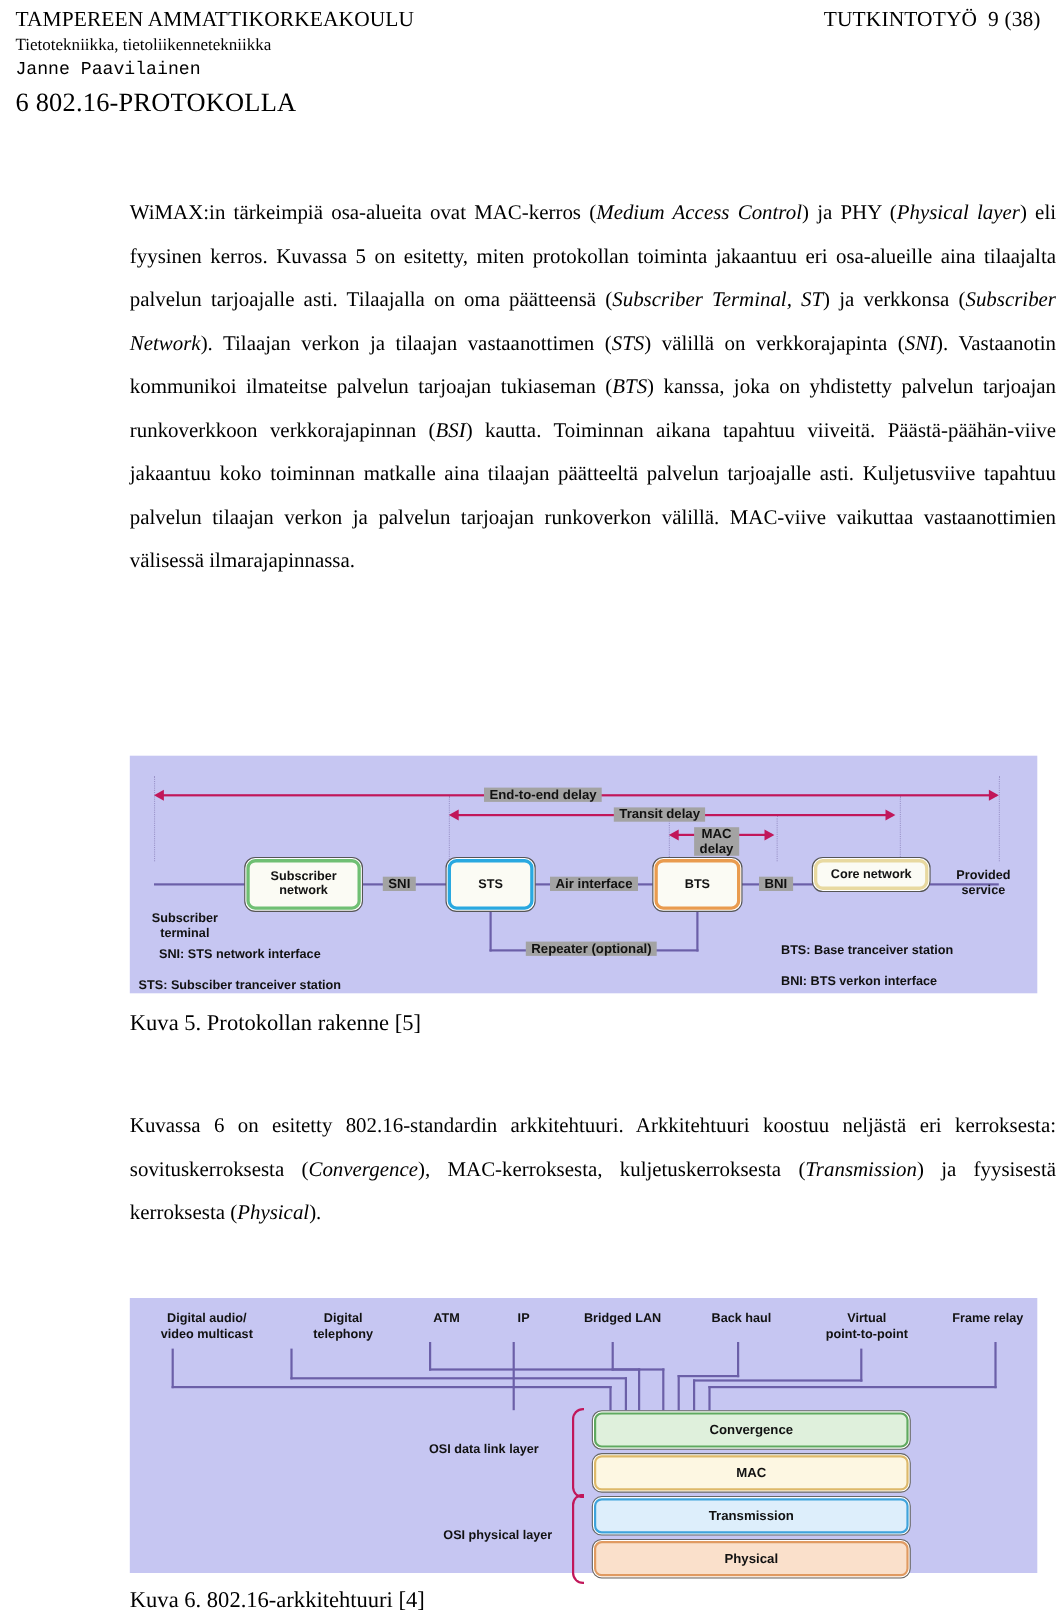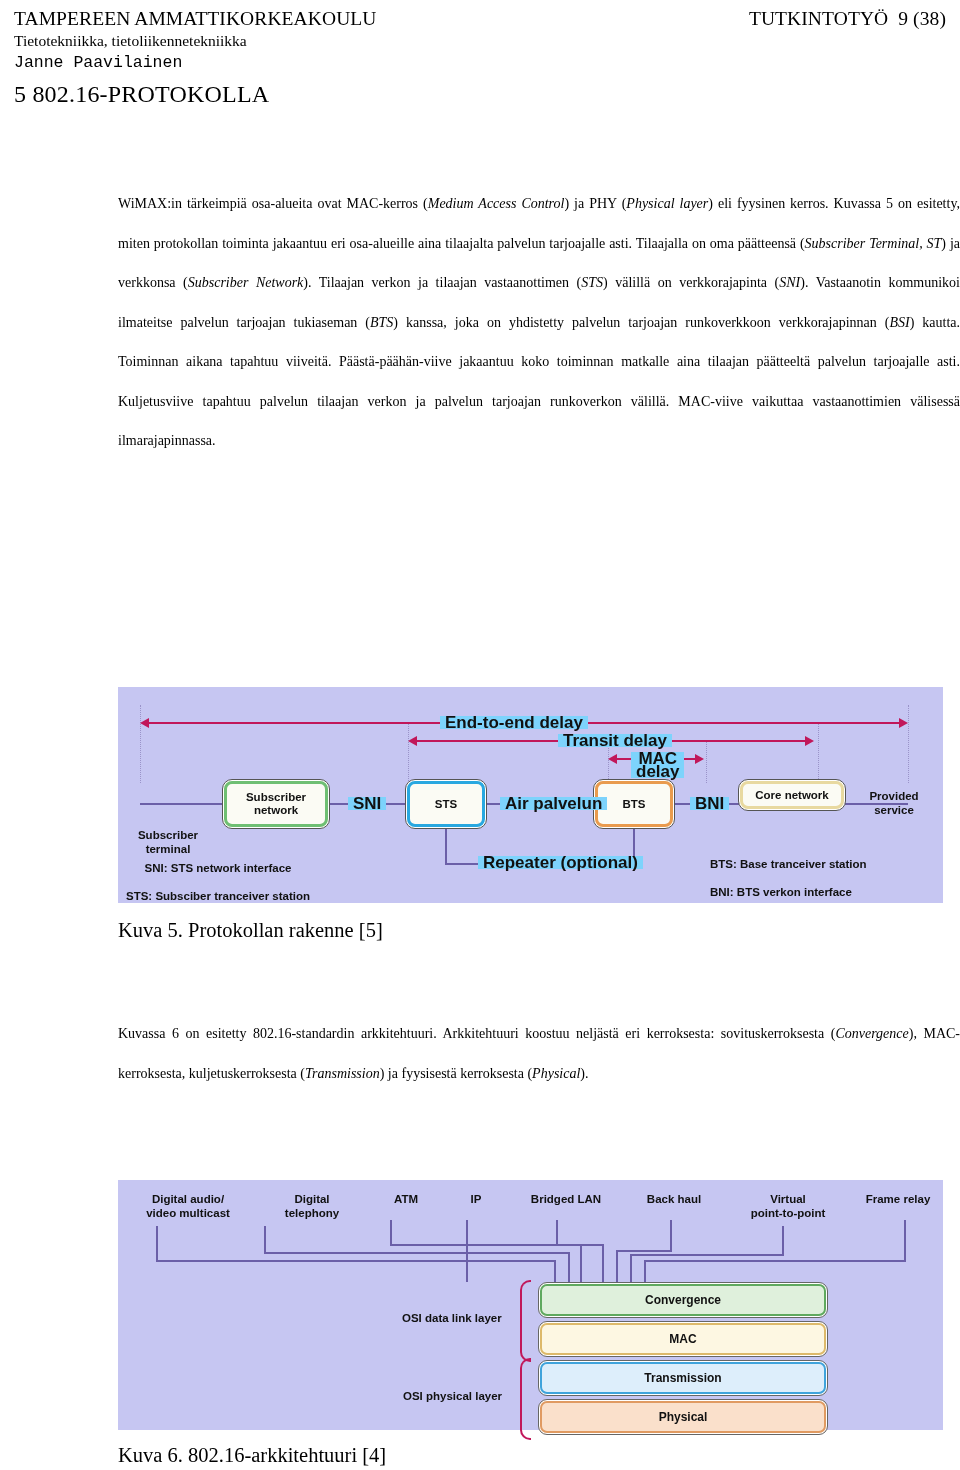--- a/index.html
+++ b/index.html
@@ -50,22 +50,22 @@
   }
 
   
   .content {
     position: absolute;
     left: 118px;
     top: 170px;
     width: 842px;
   }
   p.para {
-    margin: 14px 0 0 0;
-    font-size: 14px;
+    margin: 4px 0 0 0;
+    font-size: 19px;
     line-height: 39.5px;
     text-align: justify;
     text-justify: inter-word;
   }
 
   .fig-caption {
     font-size: 20.5px;
     line-height: 30px;
     margin: 0;
   }
@@ -149,24 +149,24 @@
     border-top: 5px solid transparent;
     border-bottom: 5px solid transparent;
   }
   .arrowhead.l { border-right: 9px solid #c1175a; }
   .arrowhead.r { border-left: 9px solid #c1175a; }
 
   .arrowlabel {
     position: absolute;
     font-family: "Liberation Sans", "DejaVu Sans", sans-serif;
     font-weight: bold;
-    font-size: 17px;
+    font-size: 12px;
     line-height: 13px;
     color: #111111;
-    background: #7dd3fc;
+    background: #a3a3a3;
     padding: 0 5px;
     text-align: center;
     white-space: pre-line;
   }
 
   
   .layer {
     position: absolute;
     left: 420px;
     width: 290px;
@@ -219,21 +219,21 @@
 
 <div class="page-header">
   <div class="hdr-row-1">
     <span class="hdr-org">TAMPEREEN AMMATTIKORKEAKOULU</span>
     <span class="hdr-right">
       <span class="doc-type">TUTKINTOTYÖ</span><span>9 (38)</span>
     </span>
   </div>
   <div class="hdr-row-2">Tietotekniikka, tietoliikennetekniikka</div>
   <div class="hdr-row-3">Janne Paavilainen</div>
-  <div class="chapter-title">5 802.16-PROTOKOLLA</div>
+  <div class="chapter-title">6 802.16-PROTOKOLLA</div>
 </div>
 
 <div class="content">
   <p class="para">WiMAX:in tärkeimpiä osa-alueita ovat MAC-kerros (<i>Medium Access Control</i>) ja PHY (<i>Physical layer</i>) eli fyysinen kerros. Kuvassa 5 on esitetty, miten protokollan toiminta jakaantuu eri osa-alueille aina tilaajalta palvelun tarjoajalle asti. Tilaajalla on oma päätteensä (<i>Subscriber Terminal, ST</i>) ja verkkonsa (<i>Subscriber Network</i>). Tilaajan verkon ja tilaajan vastaanottimen (<i>STS</i>) välillä on verkkorajapinta (<i>SNI</i>). Vastaanotin kommunikoi ilmateitse palvelun tarjoajan tukiaseman (<i>BTS</i>) kanssa, joka on yhdistetty palvelun tarjoajan runkoverkkoon verkkorajapinnan (<i>BSI</i>) kautta. Toiminnan aikana tapahtuu viiveitä. Päästä-päähän-viive jakaantuu koko toiminnan matkalle aina tilaajan päätteeltä palvelun tarjoajalle asti. Kuljetusviive tapahtuu palvelun tilaajan verkon ja palvelun tarjoajan runkoverkon välillä. MAC-viive vaikuttaa vastaanottimien välisessä ilmarajapinnassa.</p>
 </div>
 
 <div class="figure" id="figure-5">
 
   <div class="dashline" style="left:22px; top:18px; height:78px;"></div>
   <div class="dashline" style="left:290px; top:36px; height:60px;"></div>
@@ -274,21 +274,21 @@
   </div>
   <div class="node orange" style="left:475px; top:92px; width:82px; height:50px;">
     <span>BTS</span>
   </div>
   <div class="node cream" style="left:620px; top:92px; width:108px; height:32px;">
     <span>Core
 network</span>
   </div>
 
   <div class="arrowlabel" style="left:230px; top:110px;">SNI</div>
-  <div class="arrowlabel" style="left:382px; top:110px;">Air palvelun</div>
+  <div class="arrowlabel" style="left:382px; top:110px;">Air interface</div>
   <div class="arrowlabel" style="left:572px; top:110px;">BNI</div>
 
   <div class="wire v" style="left:327px; top:142px; height:36px;"></div>
   <div class="wire h" style="left:327px; top:176px; width:190px;"></div>
   <div class="wire v" style="left:515px; top:142px; height:36px;"></div>
   <div class="arrowlabel" style="left:360px; top:169px;">Repeater (optional)</div>
 
   <div class="flabel left-al" style="left:8px; top:160px;text-align:center;">
     <div>SNI: STS network interface</div>
     <div>STS: Subsciber tranceiver station</div>
@@ -356,19 +356,19 @@
     <span>MAC</span>
   </div>
   <div class="layer trans" style="top:180px;">
     <span>Transmission</span>
   </div>
   <div class="layer phys" style="top:219px;">
     <span>Physical</span>
   </div>
 
   <div class="brace" style="left:402px; top:100px; height:78px;"></div>
-  <div class="osilabel" style="left:284px; top:132px;">OSI data link layer</div>
+  <div class="osilabel" style="left:272px; top:132px;">OSI data link layer</div>
 
   <div class="brace" style="left:402px; top:178px; height:78px;"></div>
   <div class="osilabel" style="left:285px; top:210px;">OSI physical layer</div>
 </div>
 
 <div class="fig-caption" style="position:absolute; left:118px; top:1440px; width:700px;">Kuva 6. 802.16-arkkitehtuuri [4]</div>
 
 </body></html>

